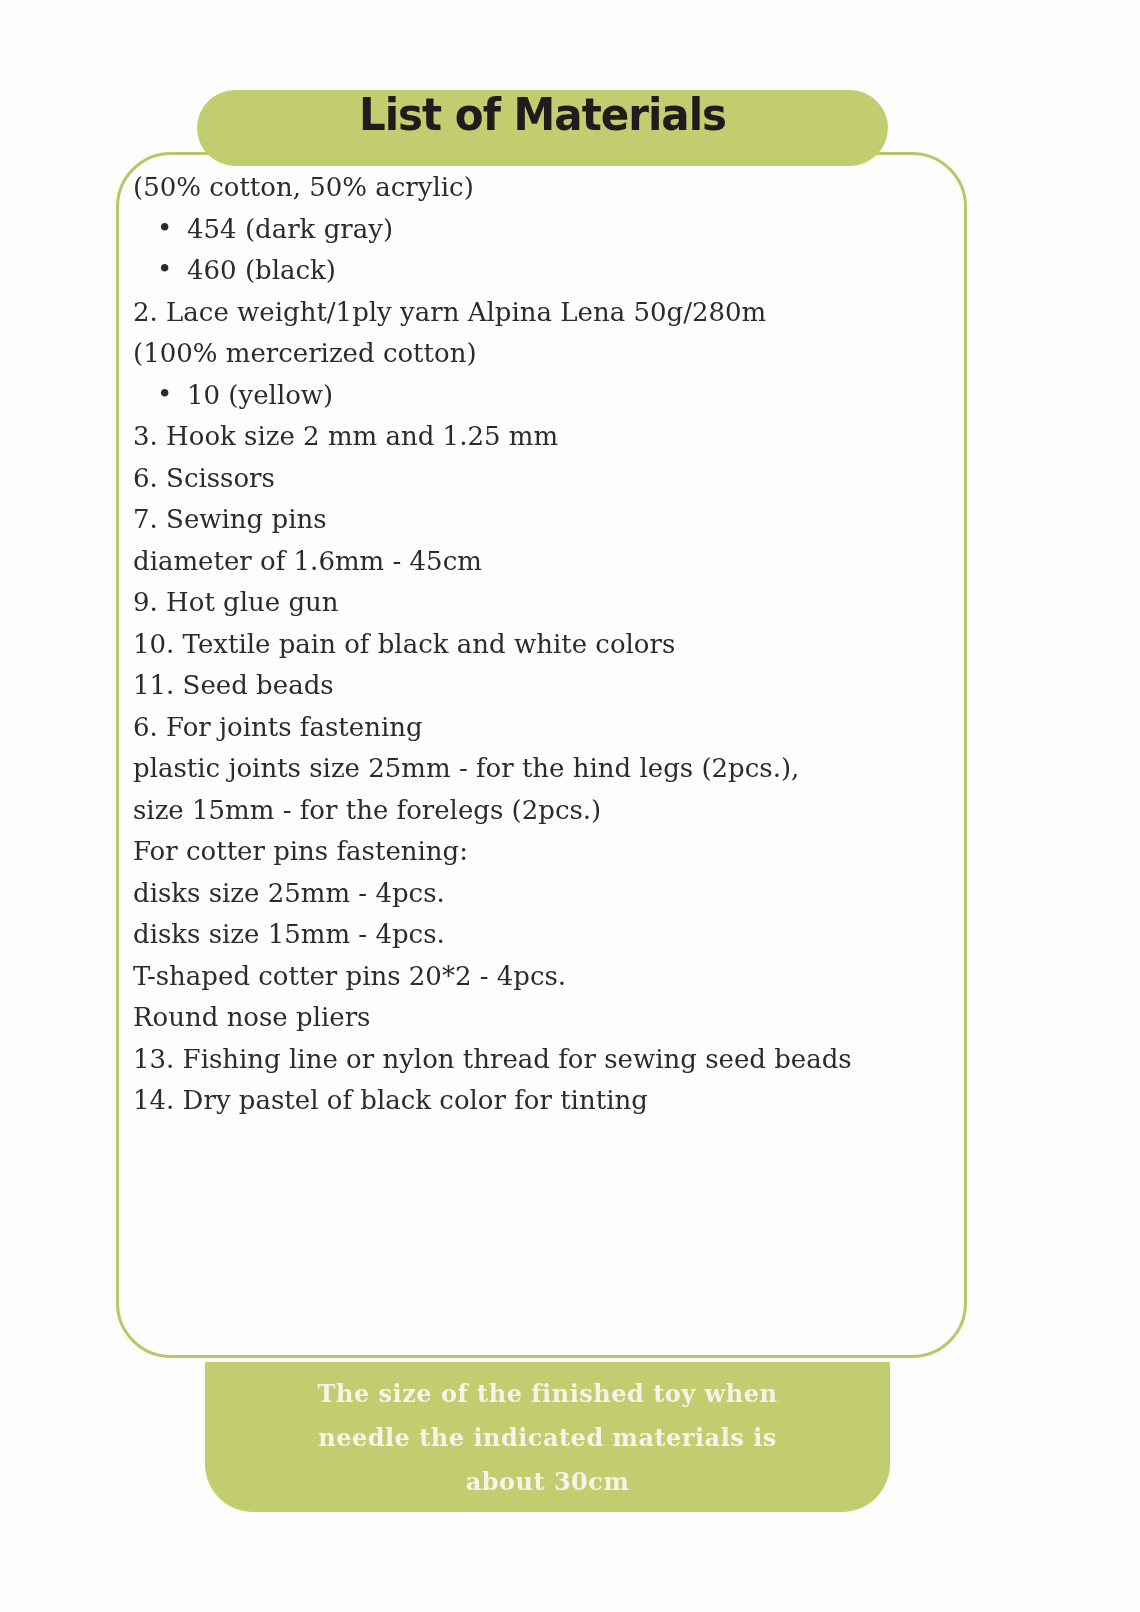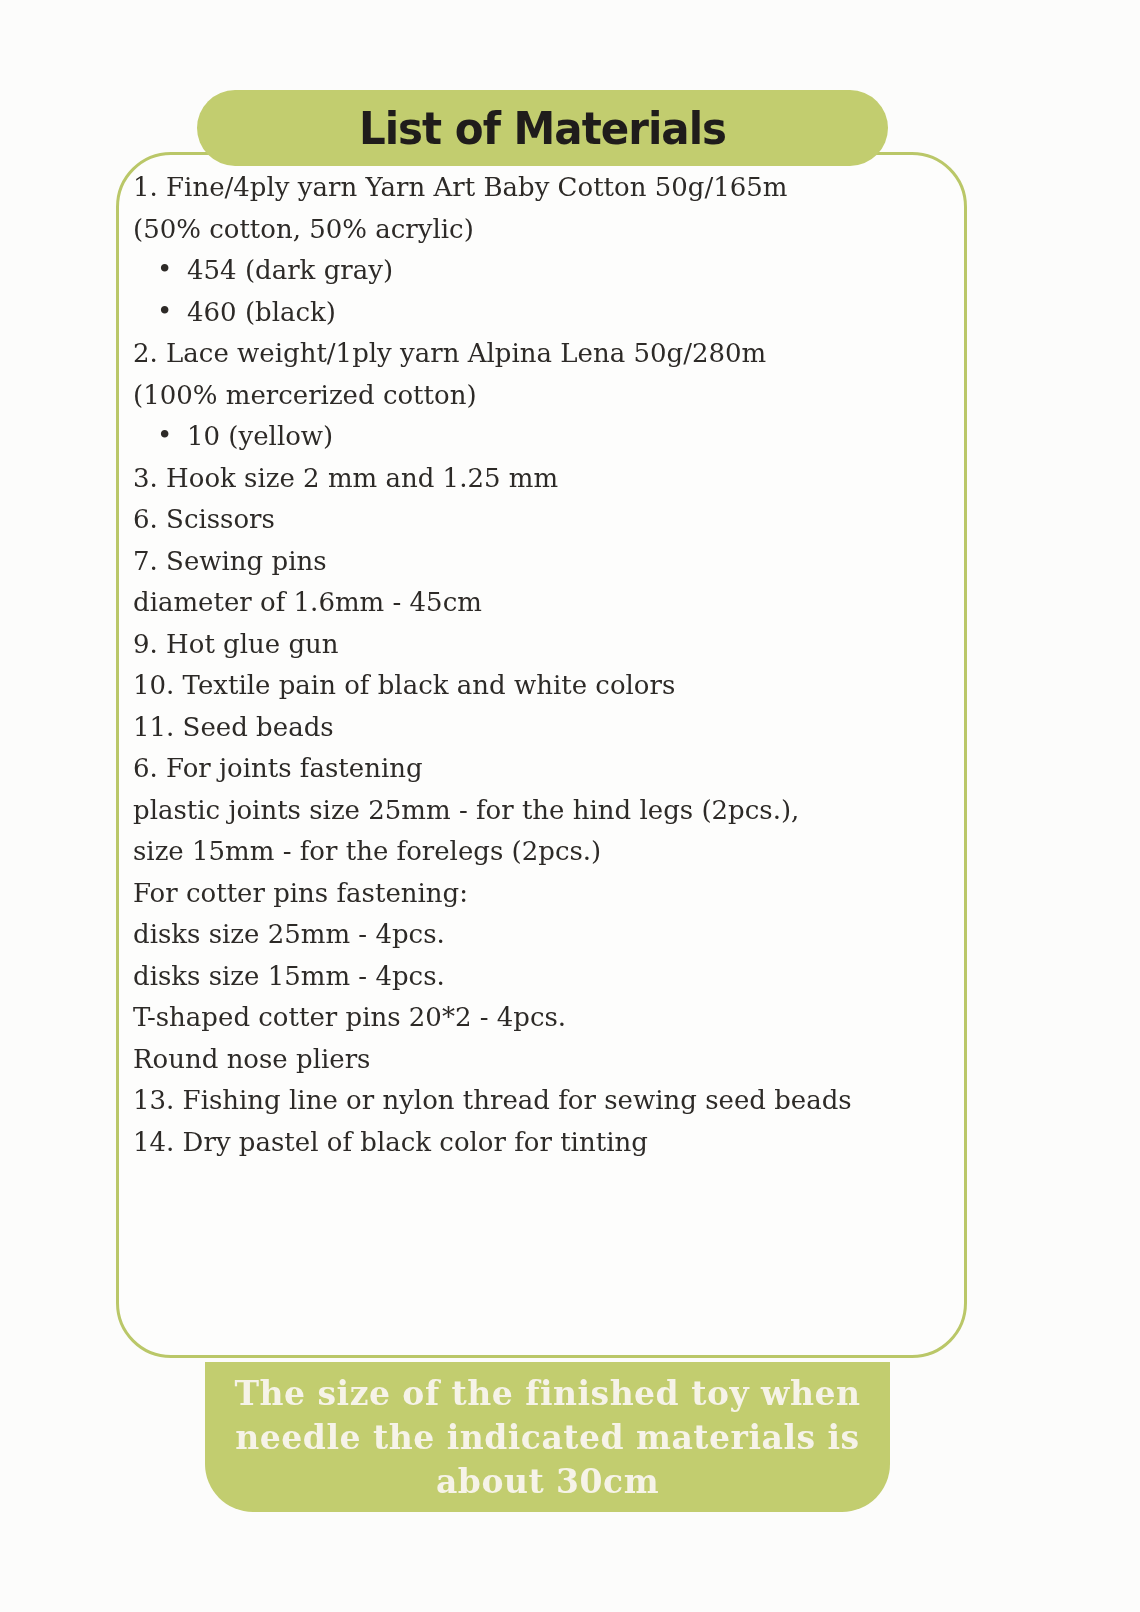--- a/index.html
+++ b/index.html
@@ -22,21 +22,21 @@
   }
   .header-badge {
     position: absolute;
     left: 197px;
     top: 90px;
     width: 691px;
     height: 76px;
     background: var(--green);
     border-radius: 38px;
     display: flex;
-    align-items: center;
+    align-items: flex-start;
     justify-content: center;
     z-index: 3;
   }
   .header-title {
     font-family: "DejaVu Sans", sans-serif;
     font-weight: bold;
     font-size: 42px;
     letter-spacing: -1px;
     color: var(--title-text);
     white-space: nowrap;
@@ -78,38 +78,37 @@
     background: var(--green);
     border-radius: 0 0 48px 48px;
     z-index: 1;
     text-align: center;
     padding-top: 10px;
   }
   .footer-line {
     display: block;
     font-family: "DejaVu Serif", serif;
     font-weight: bold;
-    font-size: 33px;
+    font-size: 24px;
     line-height: 44px;
     color: var(--footer-text);
     letter-spacing: 0.5px;
   }
 </style>
 </head>
 <body>
 
 <div>
 
   <div class="header-badge">
     <span class="header-title">List of Materials</span>
   </div>
 
   <div class="materials-box">
     <div class="materials-list">
-        <div class="line"><span>1. Fine/4ply yarn Yarn Art Baby Cotton 50g/165m</span></div>
         <div class="line"><span>(50% cotton, 50% acrylic)</span></div>
         <div class="line bullet"><span class="dot">•</span><span>454 (dark gray)</span></div>
         <div class="line bullet"><span class="dot">•</span><span>460 (black)</span></div>
         <div class="line"><span>2. Lace weight/1ply yarn Alpina Lena 50g/280m</span></div>
         <div class="line"><span>(100% mercerized cotton)</span></div>
         <div class="line bullet"><span class="dot">•</span><span>10 (yellow)</span></div>
         <div class="line"><span>3. Hook size 2 mm and 1.25 mm</span></div>
         <div class="line"><span>6. Scissors</span></div>
         <div class="line"><span>7. Sewing pins</span></div>
         <div class="line"><span>diameter of 1.6mm - 45cm</span></div>

